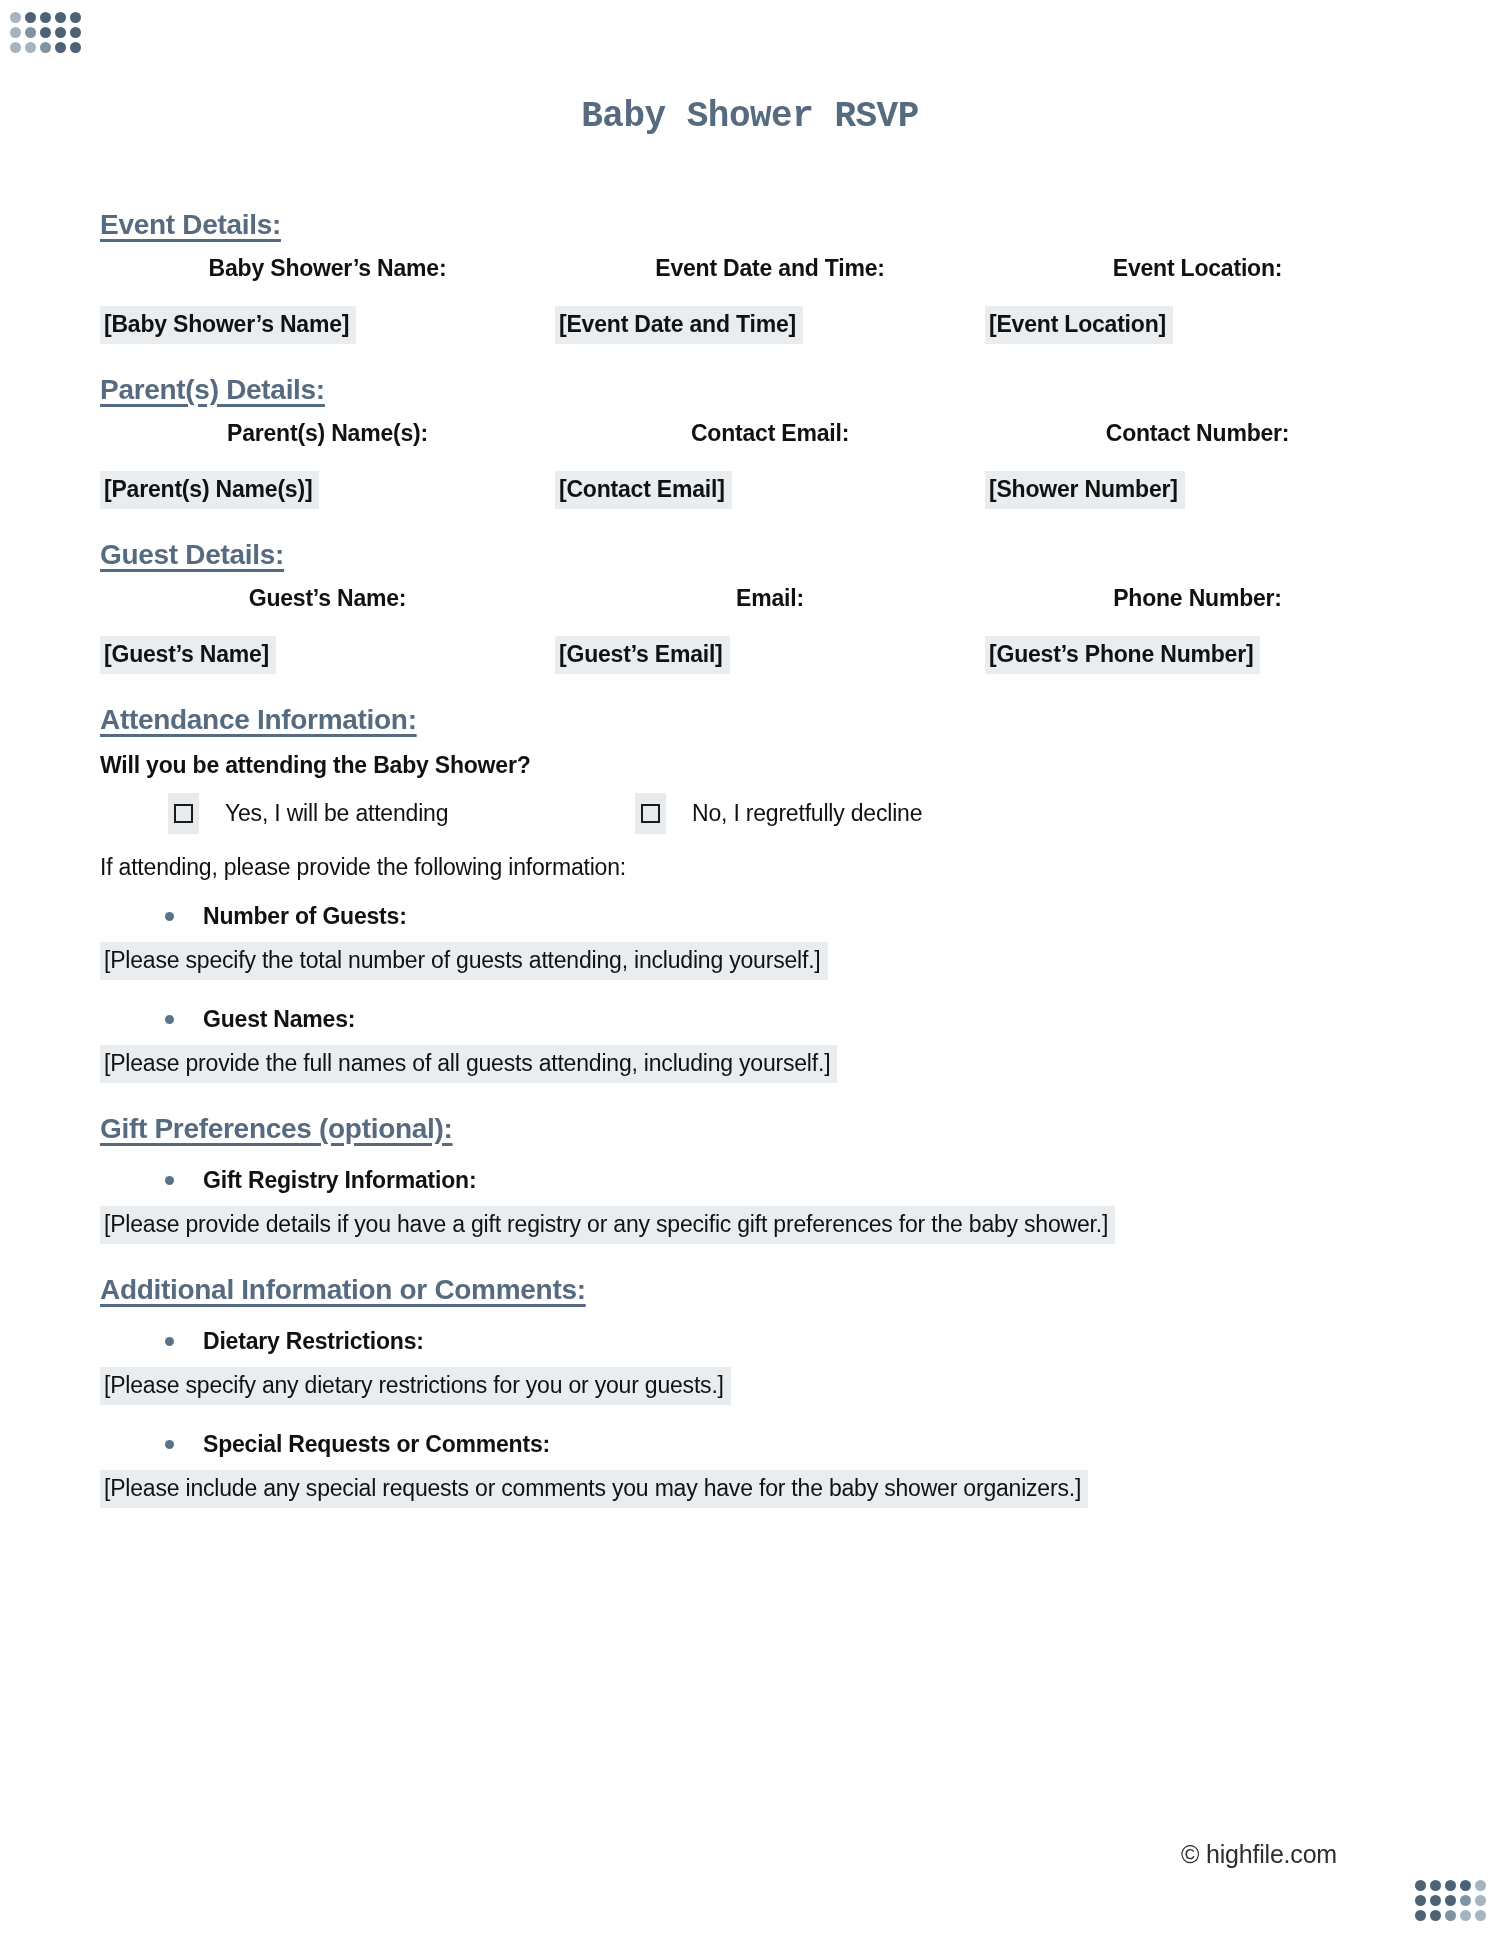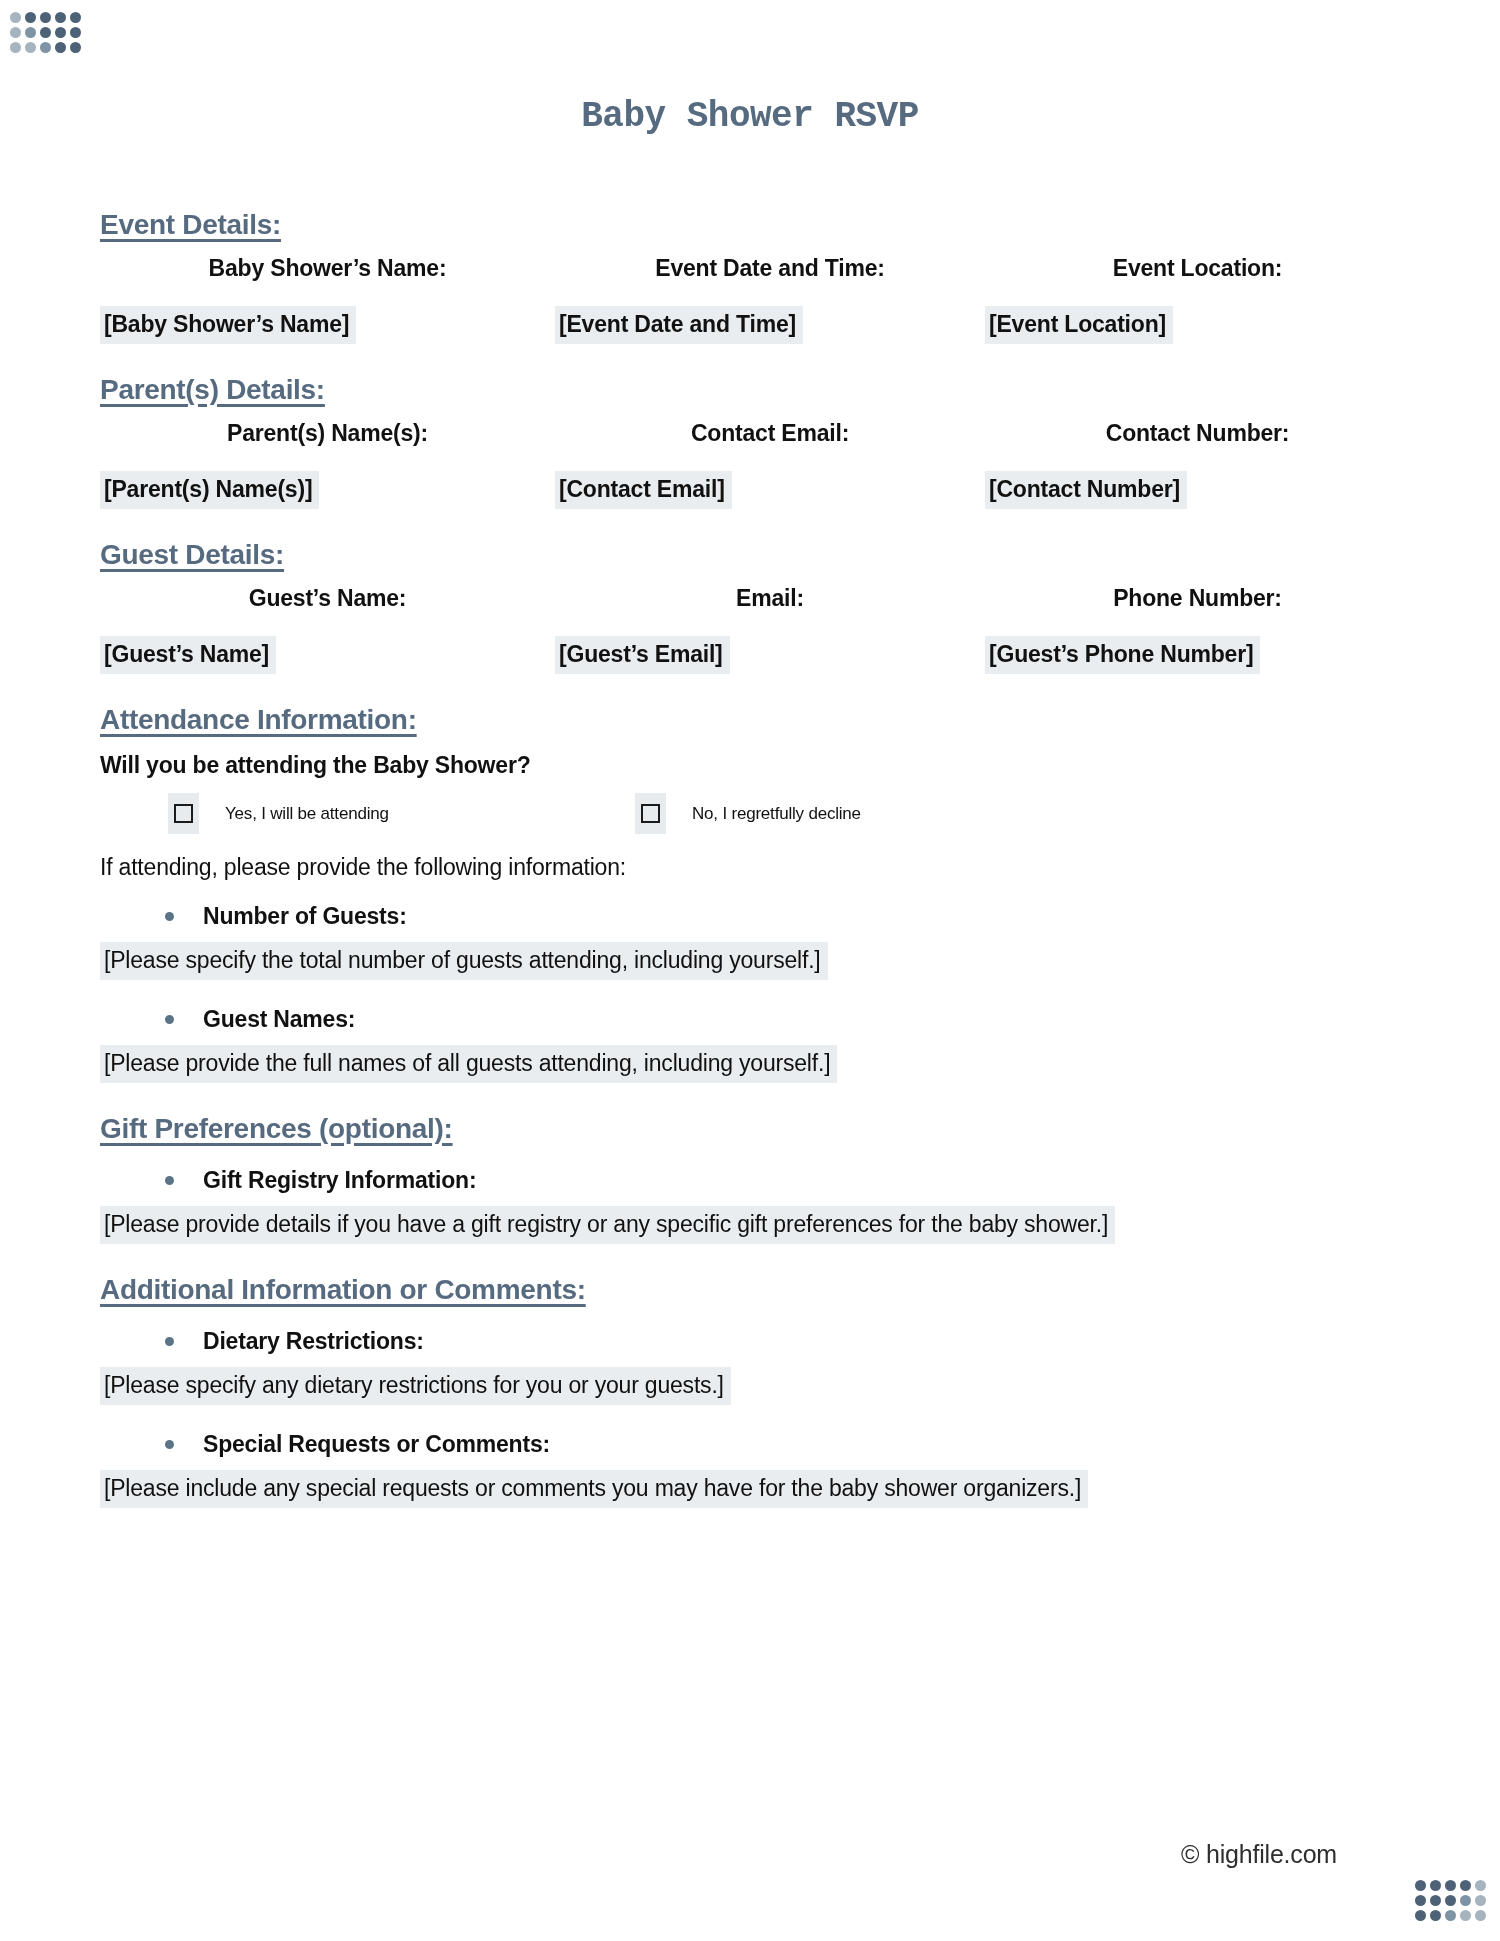--- a/index.html
+++ b/index.html
@@ -72,21 +72,21 @@
     display:inline-flex;
     align-items:center;
     justify-content:center;
   }
   .checkbox {
     width:19px; height:19px;
     border:2.5px solid #1a1a1a;
     background:#e7ebee;
     display:inline-block;
   }
-  .option-label { font-size:17px; margin-left:26px; letter-spacing:-0.2px; }
+  .option-label { font-size:23px; margin-left:26px; letter-spacing:-0.2px; }
 
   .plain-line { margin-top:20px; font-size:23px; letter-spacing:-0.2px; }
 
   .bullet-line { display:flex; align-items:center; margin-top:22px; }
   .bullet-dot {
     width:9px; height:9px; border-radius:50%;
     background:#5b7386; margin-left:65px; flex:0 0 auto;
   }
   .bullet-label { font-size:23px; font-weight:bold; margin-left:29px; letter-spacing:-0.2px; }
   .ph-line { margin-top:12px; }
@@ -147,21 +147,21 @@
 
     <h2 class="section-heading">Parent(s) Details:</h2>
     <div class="field-row">
       <div class="fcol1 flabel">Parent(s) Name(s):</div>
       <div class="fcol2 flabel">Contact Email:</div>
       <div class="fcol3 flabel">Contact Number:</div>
     </div>
     <div class="field-row values">
       <div class="fcol1"><span class="ph">[Parent(s) Name(s)]</span></div>
       <div class="fcol2"><span class="ph">[Contact Email]</span></div>
-      <div class="fcol3"><span class="ph">[Contact Number]</span></div>
+      <div class="fcol3"><span class="ph">[Shower Number]</span></div>
     </div>
 
     <h2 class="section-heading">Guest Details:</h2>
     <div class="field-row">
       <div class="fcol1 flabel">Guest’s Name:</div>
       <div class="fcol2 flabel">Email:</div>
       <div class="fcol3 flabel">Phone Number:</div>
     </div>
     <div class="field-row values">
       <div class="fcol1"><span class="ph">[Guest’s Name]</span></div>

